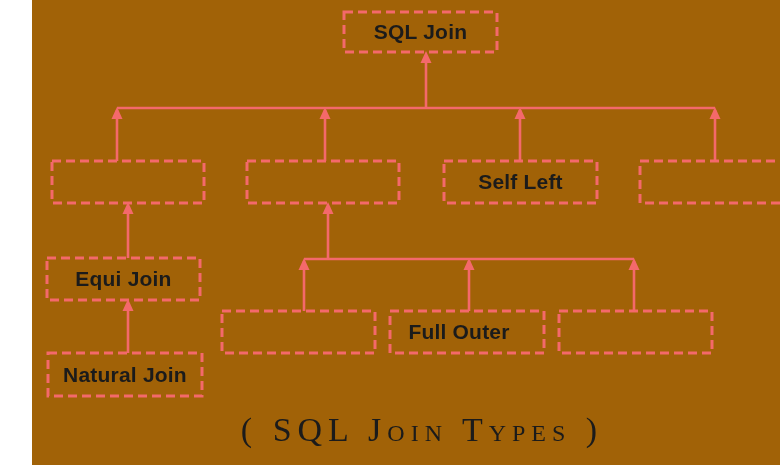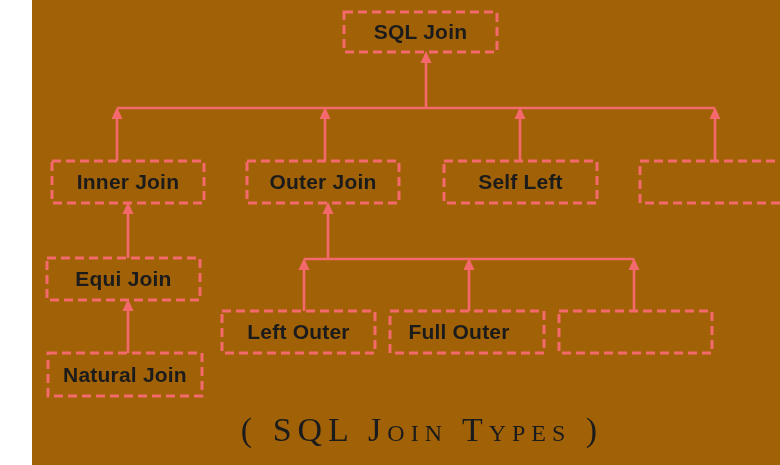--- a/index.html
+++ b/index.html
@@ -94,22 +94,19 @@
       <rect x="608" y="161" width="154" height="42"></rect>
       <rect x="15" y="258" width="153" height="42"></rect>
       <rect x="16" y="353" width="154" height="43"></rect>
       <rect x="190" y="311" width="153" height="42"></rect>
       <rect x="358" y="311" width="154" height="42"></rect>
       <rect x="527" y="311" width="153" height="42"></rect>
     </g>
   </svg>
 
   <div class="node" style="left:312px; top:12px;  width:153px; height:40px;">SQL Join</div>
-  <div class="node" style="left:20px;  top:161px; width:152px; height:42px;">Inner Join</div>
-  <div class="node" style="left:215px; top:161px; width:152px; height:42px;">Outer Join</div>
   <div class="node" style="left:412px; top:161px; width:153px; height:42px;">Self Left</div>
   <div class="node" style="left:15px;  top:258px; width:153px; height:42px;">Equi Join</div>
   <div class="node" style="left:16px;  top:353px; width:154px; height:43px;">Natural Join</div>
-  <div class="node" style="left:190px; top:311px; width:153px; height:42px;">Left Outer</div>
   <div class="node" style="left:350px; top:311px; width:154px; height:42px;">Full Outer</div>
 
   <div class="caption">( SQL Join Types )</div>
 </div>
 
 </body></html>

